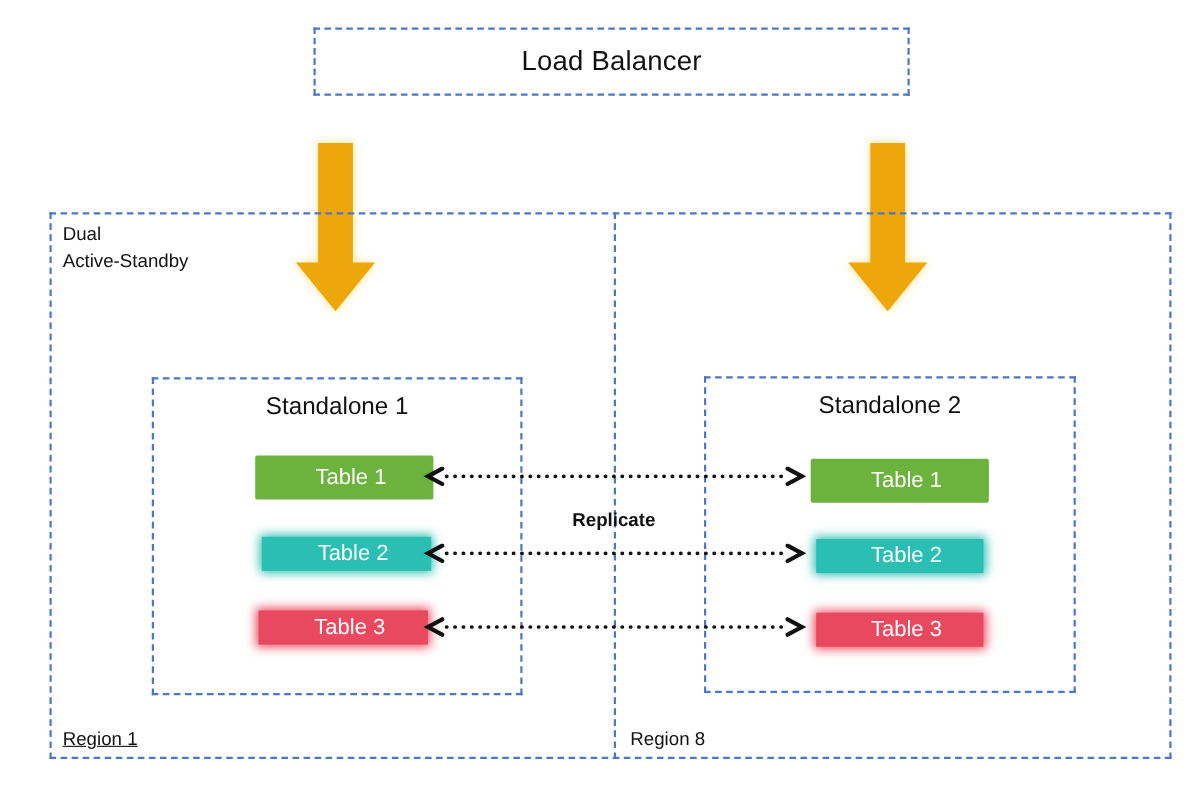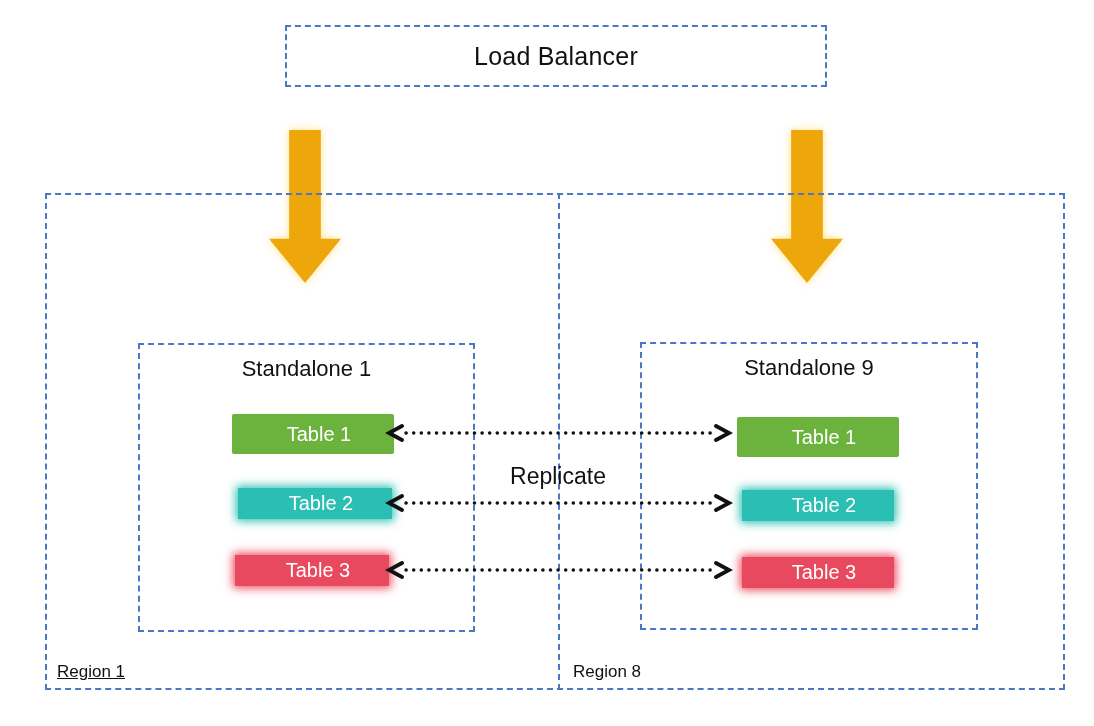--- a/index.html
+++ b/index.html
@@ -86,60 +86,64 @@
   .connector {
     position: absolute; left: 384px; width: 350px; height: 18px;
   }
   .connector.c1 { top: 424px; }
   .connector.c2 { top: 494px; }
   .connector.c3 { top: 561px; }
 
   .replicate-label {
     position: absolute; left: 558px; top: 463px;
     transform: translateX(-50%);
-    font-size: 23px; background: transparent; white-space: nowrap;
+    font-size: 17px; background: transparent; white-space: nowrap; font-weight: bold;
   }
 </style>
 </head>
 <body>
 
 <div class="canvas" style="--dash: #4a78c6; --gold: #eda70a;">
 
   <div class="dash-box lb-box">
     <span>Load Balancer</span>
   </div>
 
   <div class="gold-arrow-wrap a1">
     <div class="gold-arrow"></div>
   </div>
   <div class="gold-arrow-wrap a2">
     <div class="gold-arrow"></div>
   </div>
 
   <div class="dash-box outer-box">
+    <div class="cluster-label">
+      <div>Dual</div>
+      <div>Active-Standby</div>
+    </div>
     <div class="divider"></div>
     <div class="region-label r1">Region 1</div>
     <div class="region-label r2">Region 8</div>
   </div>
 
   <div class="dash-box standalone s1">
     <div class="standalone-title">Standalone 1</div>
     <div class="table-chip t1" style="--c: #6cb33e;">
       <span>Table 1</span>
     </div>
     <div class="table-chip t2 glow" style="--c: #2bbfb3;">
       <span>Table 2</span>
     </div>
     <div class="table-chip t3 glow" style="--c: #e9495e;">
       <span>Table 3</span>
     </div>
   </div>
 
   <div class="dash-box standalone s2">
-    <div class="standalone-title">Standalone 9</div>
+    <div class="standalone-title">Standalone 2</div>
     <div class="table-chip t1" style="--c: #6cb33e;">
       <span>Table 1</span>
     </div>
     <div class="table-chip t2 glow" style="--c: #2bbfb3;">
       <span>Table 2</span>
     </div>
     <div class="table-chip t3 glow" style="--c: #e9495e;">
       <span>Table 3</span>
     </div>
   </div>

